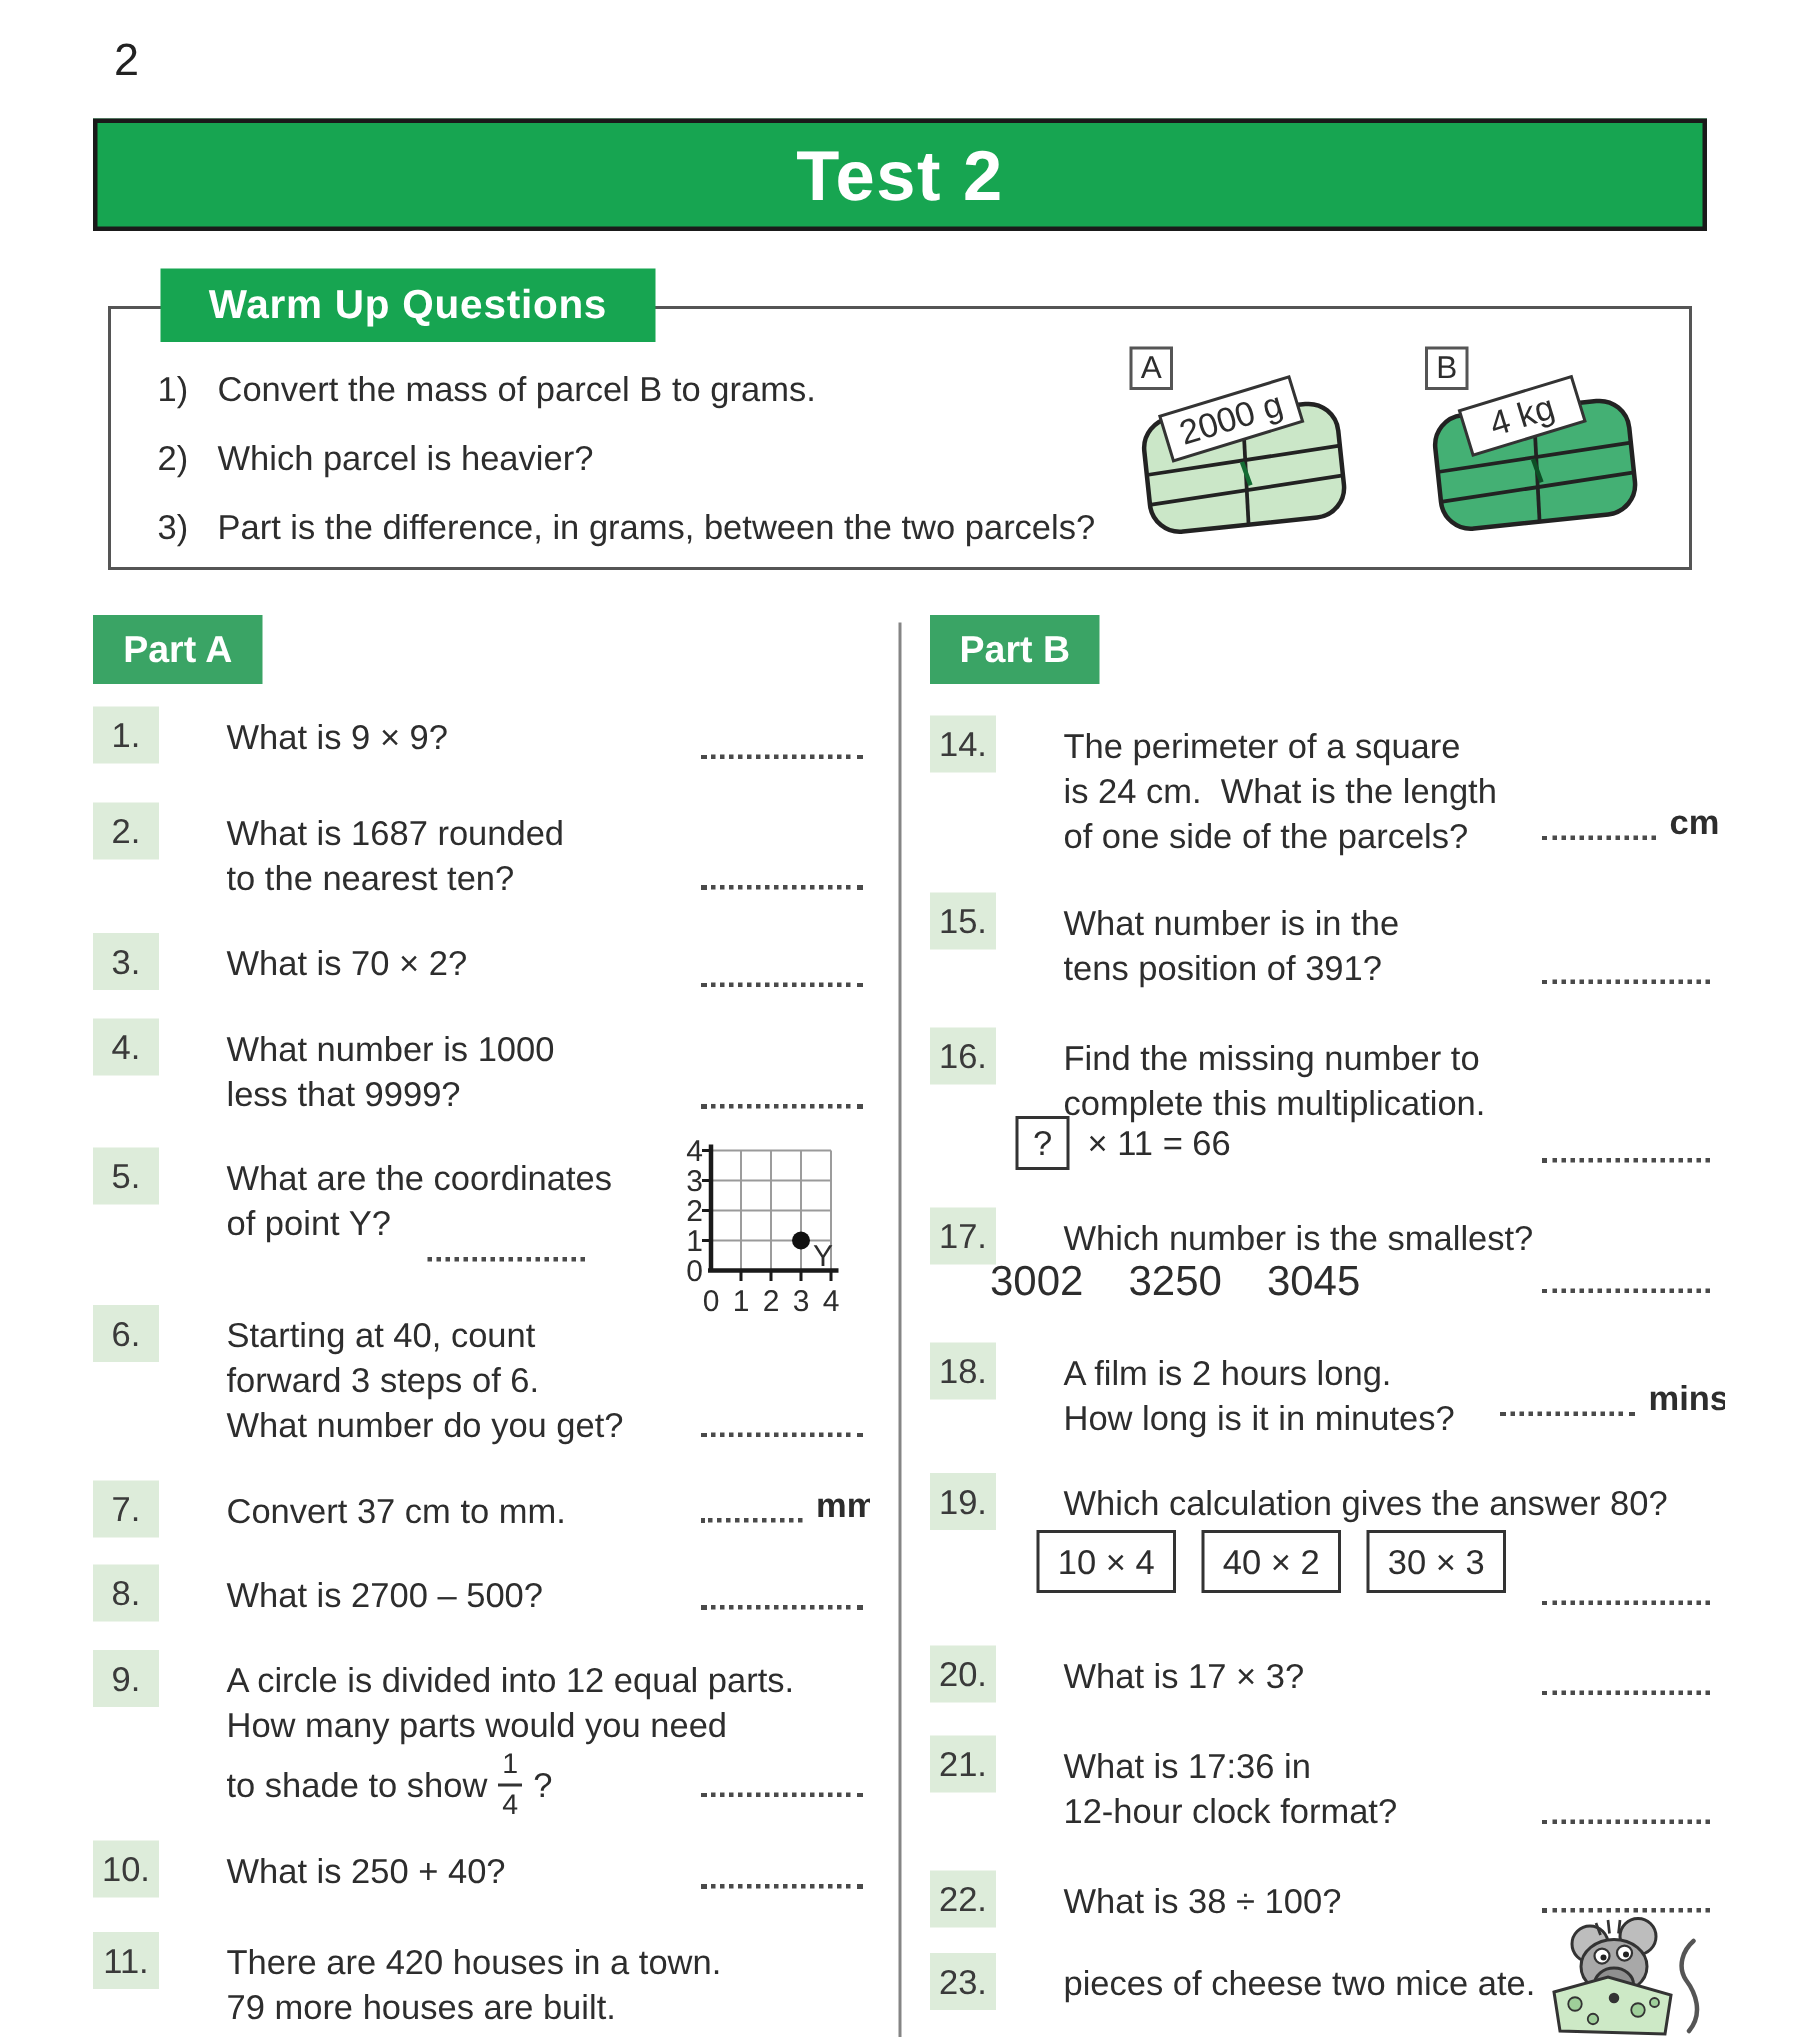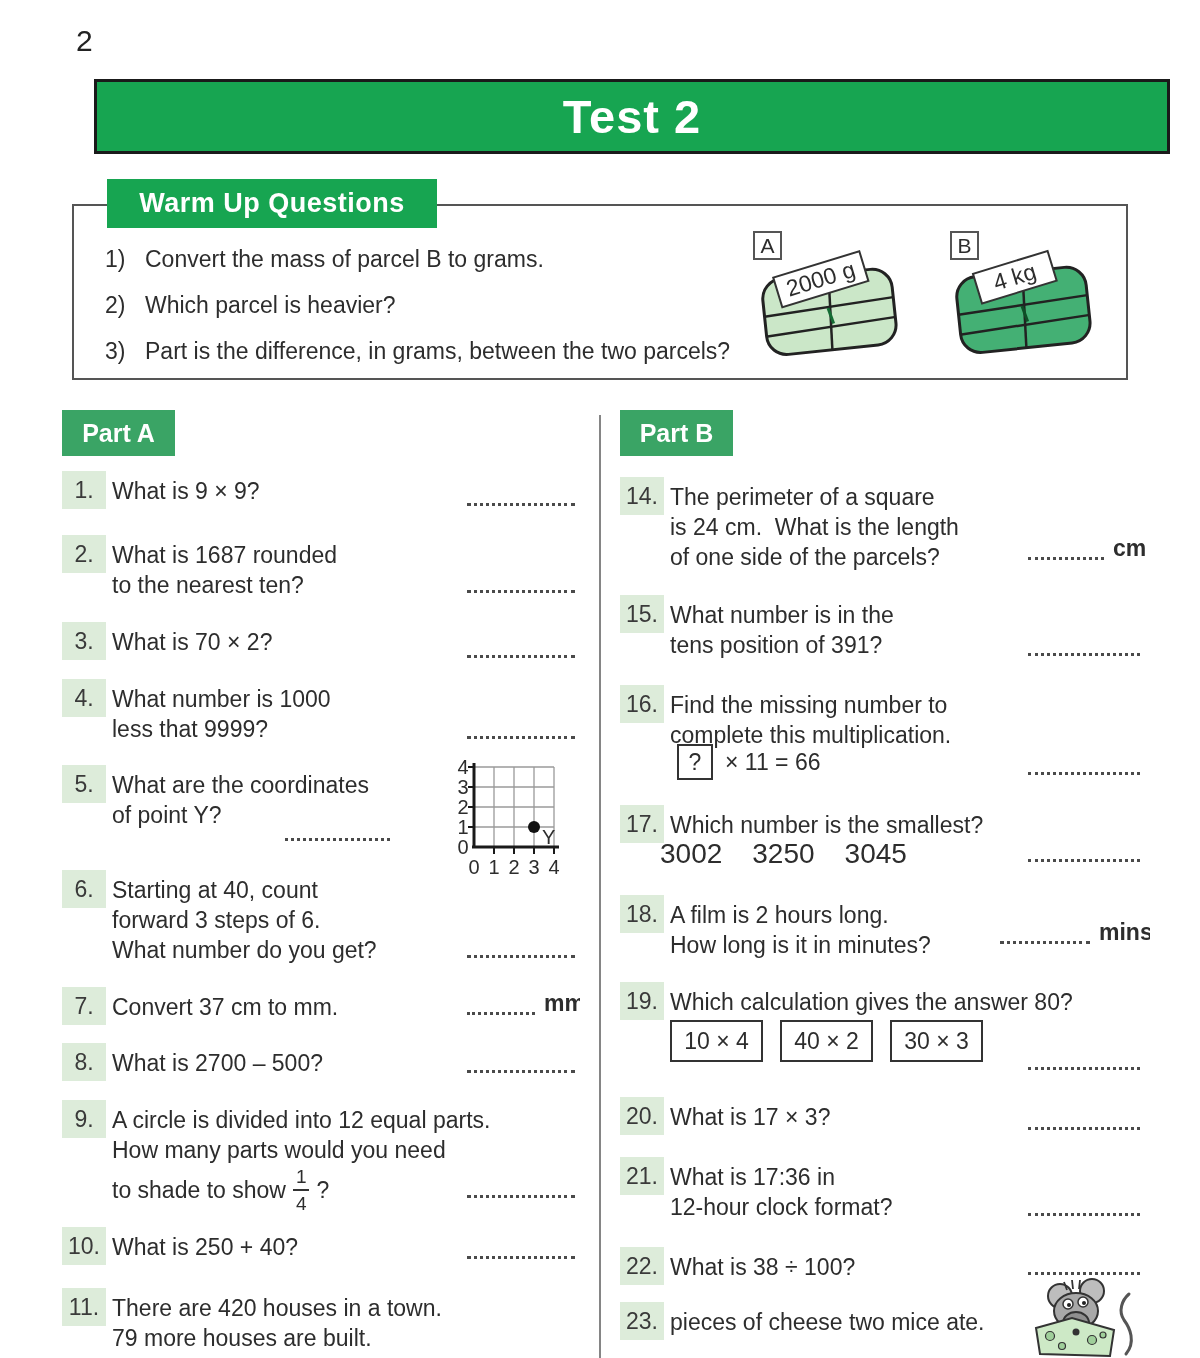--- a/index.html
+++ b/index.html
@@ -2,56 +2,56 @@
 <html><head>
 <meta charset="utf-8">
 <style>
   html,body{margin:0;padding:0;background:#e8e8e8;}
   .page{position:relative;width:1200px;height:1358px;background:#ffffff;overflow:hidden;
         font-family:"Liberation Sans","DejaVu Sans",sans-serif;color:#2d2d2d;margin:0 auto;}
   
   .pagenum{position:absolute;left:76px;top:24px;font-size:30px;color:#222;}
   
   .banner{position:absolute;left:62px;top:79px;width:1076px;height:75px;background:#17a551;
-          border:3px solid #1a1a1a;box-sizing:border-box;display:flex;align-items:center;justify-content:center;margin-left:32px;}
+          border:3px solid #1a1a1a;box-sizing:border-box;display:flex;align-items:center;justify-content:center;}
   .banner .title{color:#fff;font-size:47px;font-weight:bold;letter-spacing:1px;}
   
   .warmbox{position:absolute;left:72px;top:204px;width:1056px;height:176px;border:2px solid #555;box-sizing:border-box;}
   .warmlabel{position:absolute;left:107px;top:179px;width:330px;height:49px;background:#17a551;
              display:flex;align-items:center;justify-content:center;color:#fff;font-size:27px;font-weight:bold;letter-spacing:.5px;}
   .witem{position:absolute;left:105px;font-size:23px;white-space:pre;}
   .witem .wn{display:inline-block;width:40px;}
   .parcel-letter{position:absolute;width:29px;height:29px;border:2px solid #555;box-sizing:border-box;
                  display:flex;align-items:center;justify-content:center;font-size:21px;background:#fff;z-index:3;}
   .parcel-svg{position:absolute;}
   
   .divider{position:absolute;left:599px;top:415px;width:2px;height:943px;background:#858585;}
   .col{position:absolute;top:410px;height:948px;overflow:hidden;}
   .colA{left:62px;width:518px;}
   .colB{left:620px;width:530px;}
   .part-head{position:absolute;left:0;top:0;width:113px;height:46px;background:#3aa465;
              display:flex;align-items:center;justify-content:center;color:#fff;font-size:25px;font-weight:bold;}
   .q{position:absolute;left:0;width:100%;}
   .qnum{position:absolute;left:0;top:-5px;width:44px;height:38px;background:#ddecda;color:#3a3a3a;
         font-size:23px;display:flex;align-items:center;justify-content:center;}
-  .qtext{margin-left:50px;}
+  .qtext{margin-left:89px;}
   .qline{font-size:23px;line-height:30px;white-space:pre;}
   .ans{position:absolute;display:flex;align-items:flex-end;gap:9px;height:20px;font-weight:bold;}
   .dotline{display:inline-block;height:18px;border-bottom:3px dotted #4a4a4a;}
   .unit{font-size:23px;line-height:23px;}
   .fracline{display:flex;align-items:center;gap:7px;height:50px;}
   .frac{display:inline-flex;flex-direction:column;align-items:center;font-size:19px;line-height:1;}
   .frac .ftop{border-bottom:2px solid #333;padding:0 3px 3px;}
   .frac .fbot{padding-top:3px;}
   .eqline{position:absolute;left:57px;display:flex;align-items:center;gap:12px;}
   .qbox{display:inline-flex;width:36px;height:36px;border:2px solid #333;box-sizing:border-box;
         align-items:center;justify-content:center;font-size:23px;}
   .eqrest{font-size:23px;white-space:pre;}
   .optline{position:absolute;left:40px;font-size:28px;display:flex;gap:30px;}
-  .calcboxes{position:absolute;left:50px;display:flex;gap:17px;}
+  .calcboxes{position:absolute;left:71px;display:flex;gap:17px;}
   .calcbox{display:inline-flex;width:93px;height:42px;border:2px solid #333;box-sizing:border-box;
            align-items:center;justify-content:center;font-size:23px;}
   .figure{position:absolute;}
 </style>
 </head>
 <body>
 
 <div class="page">
 
   <div class="pagenum">2</div>

